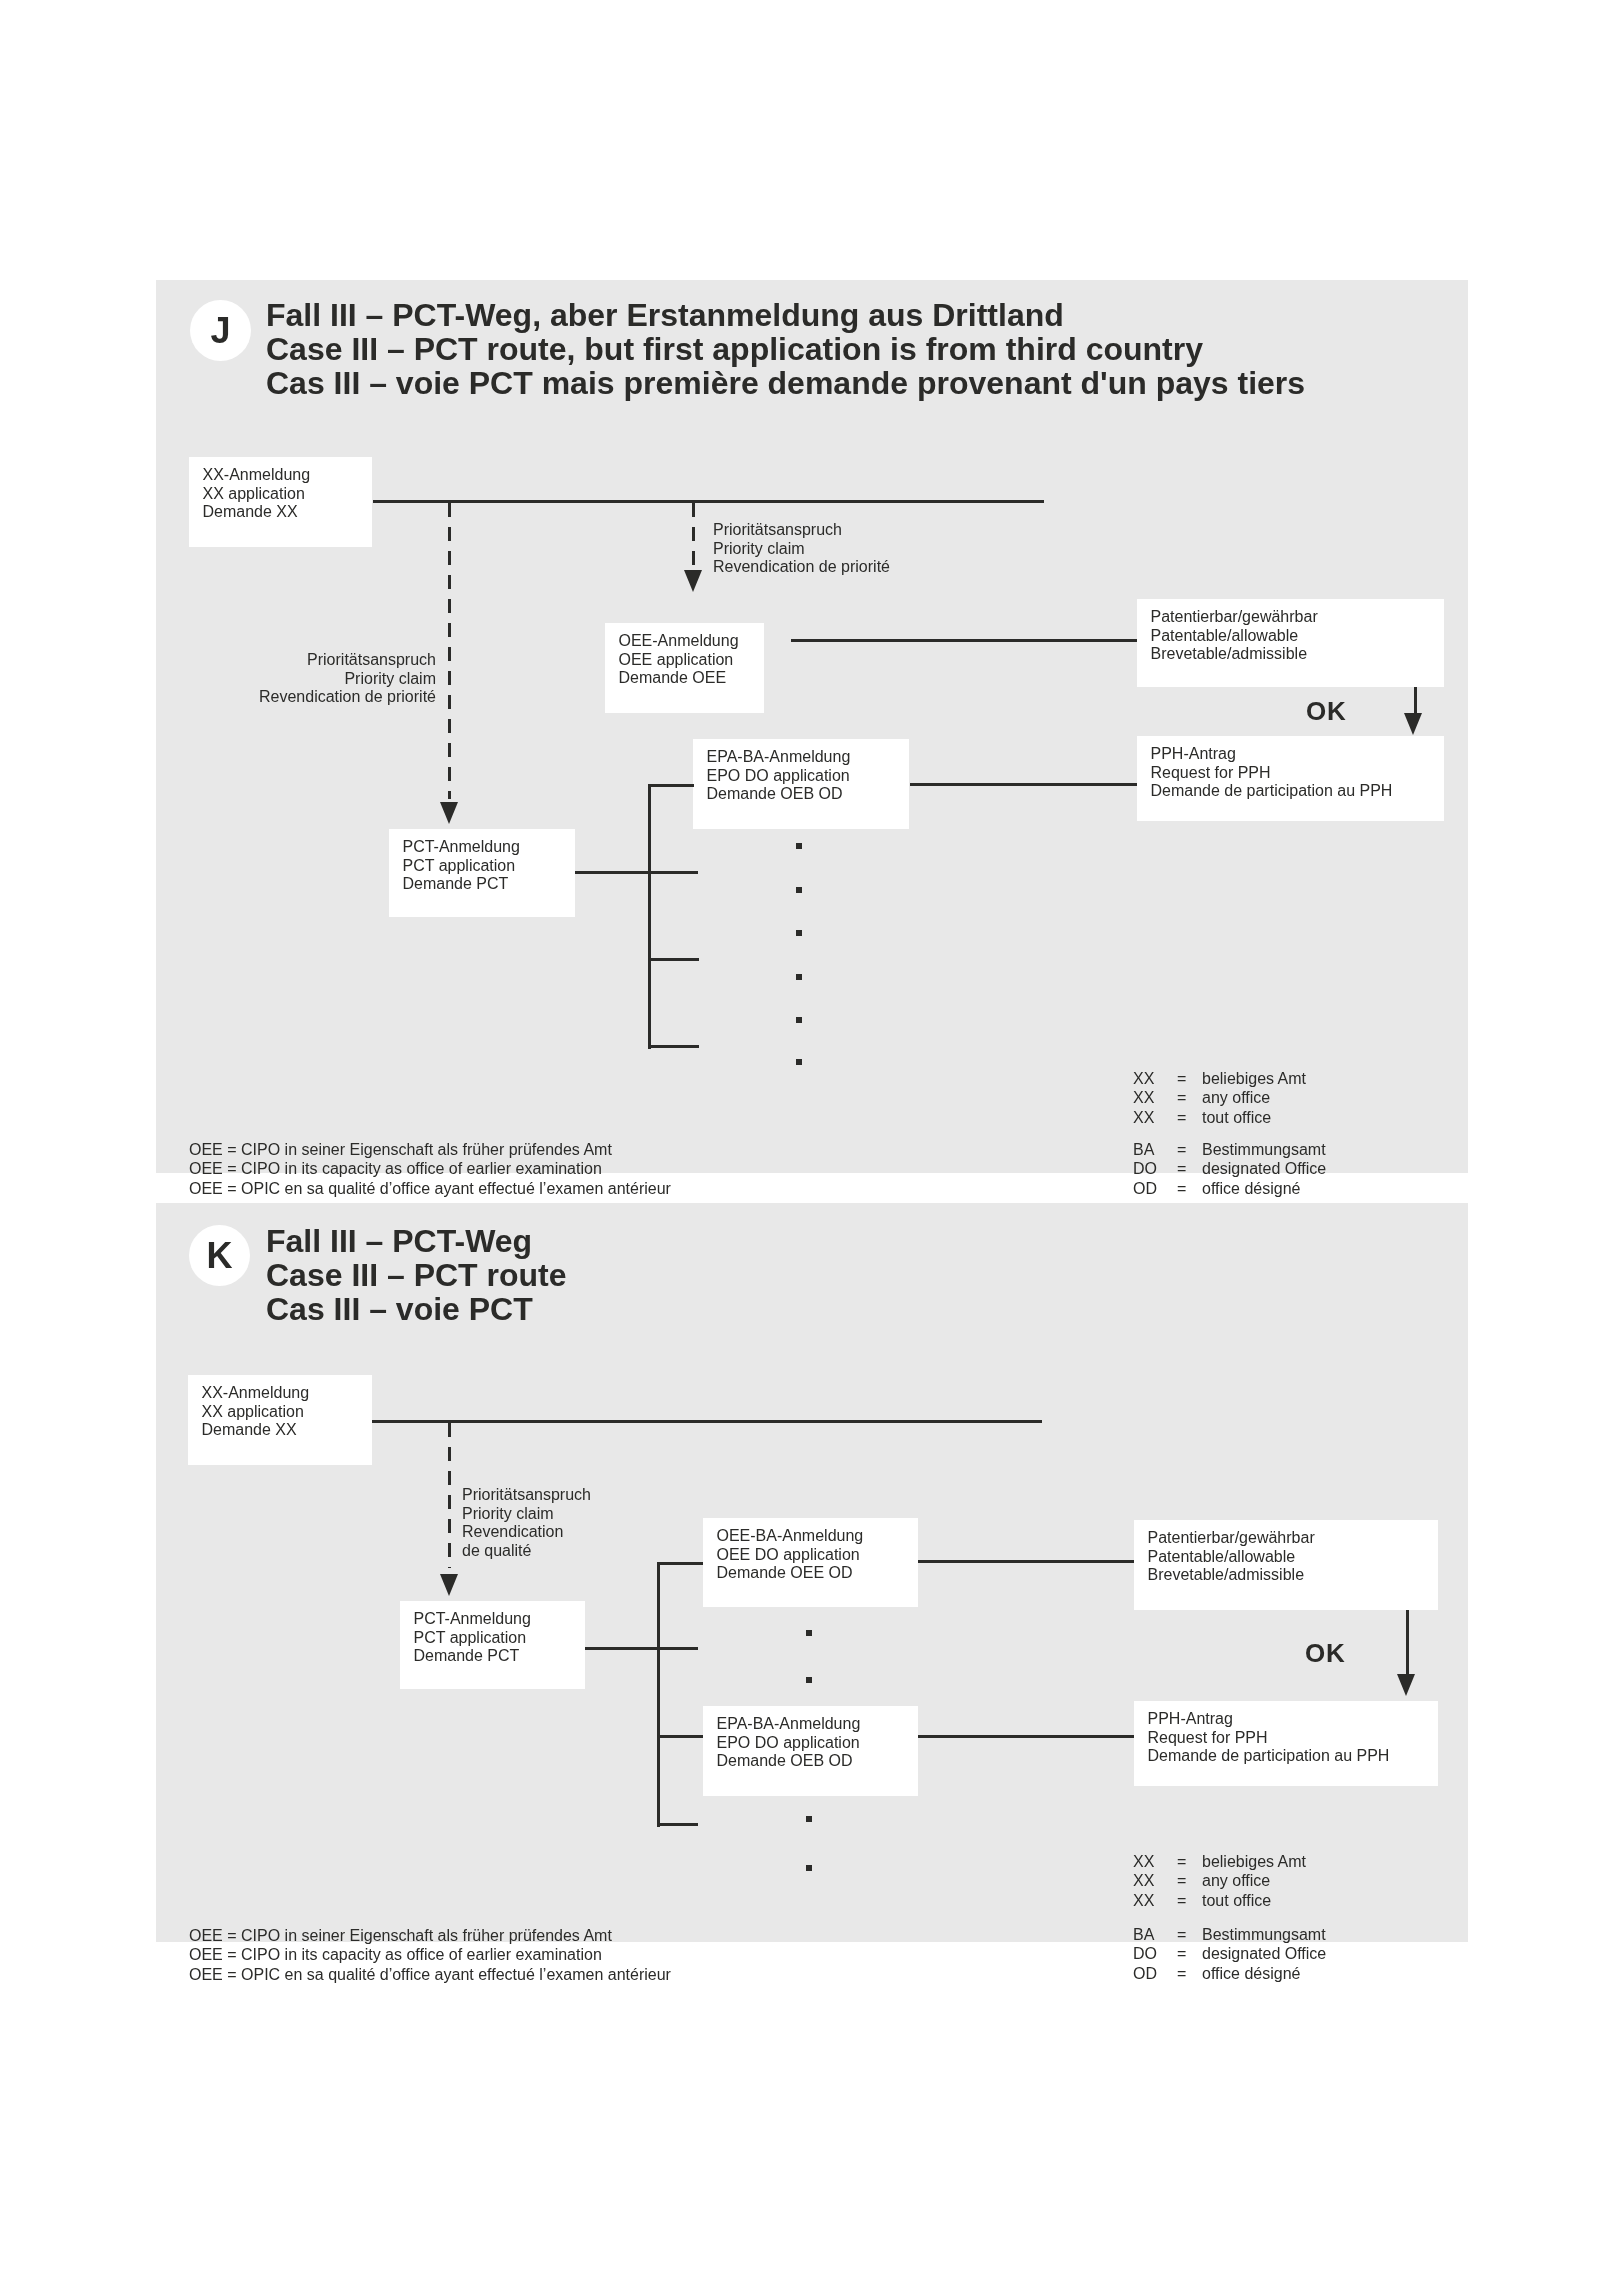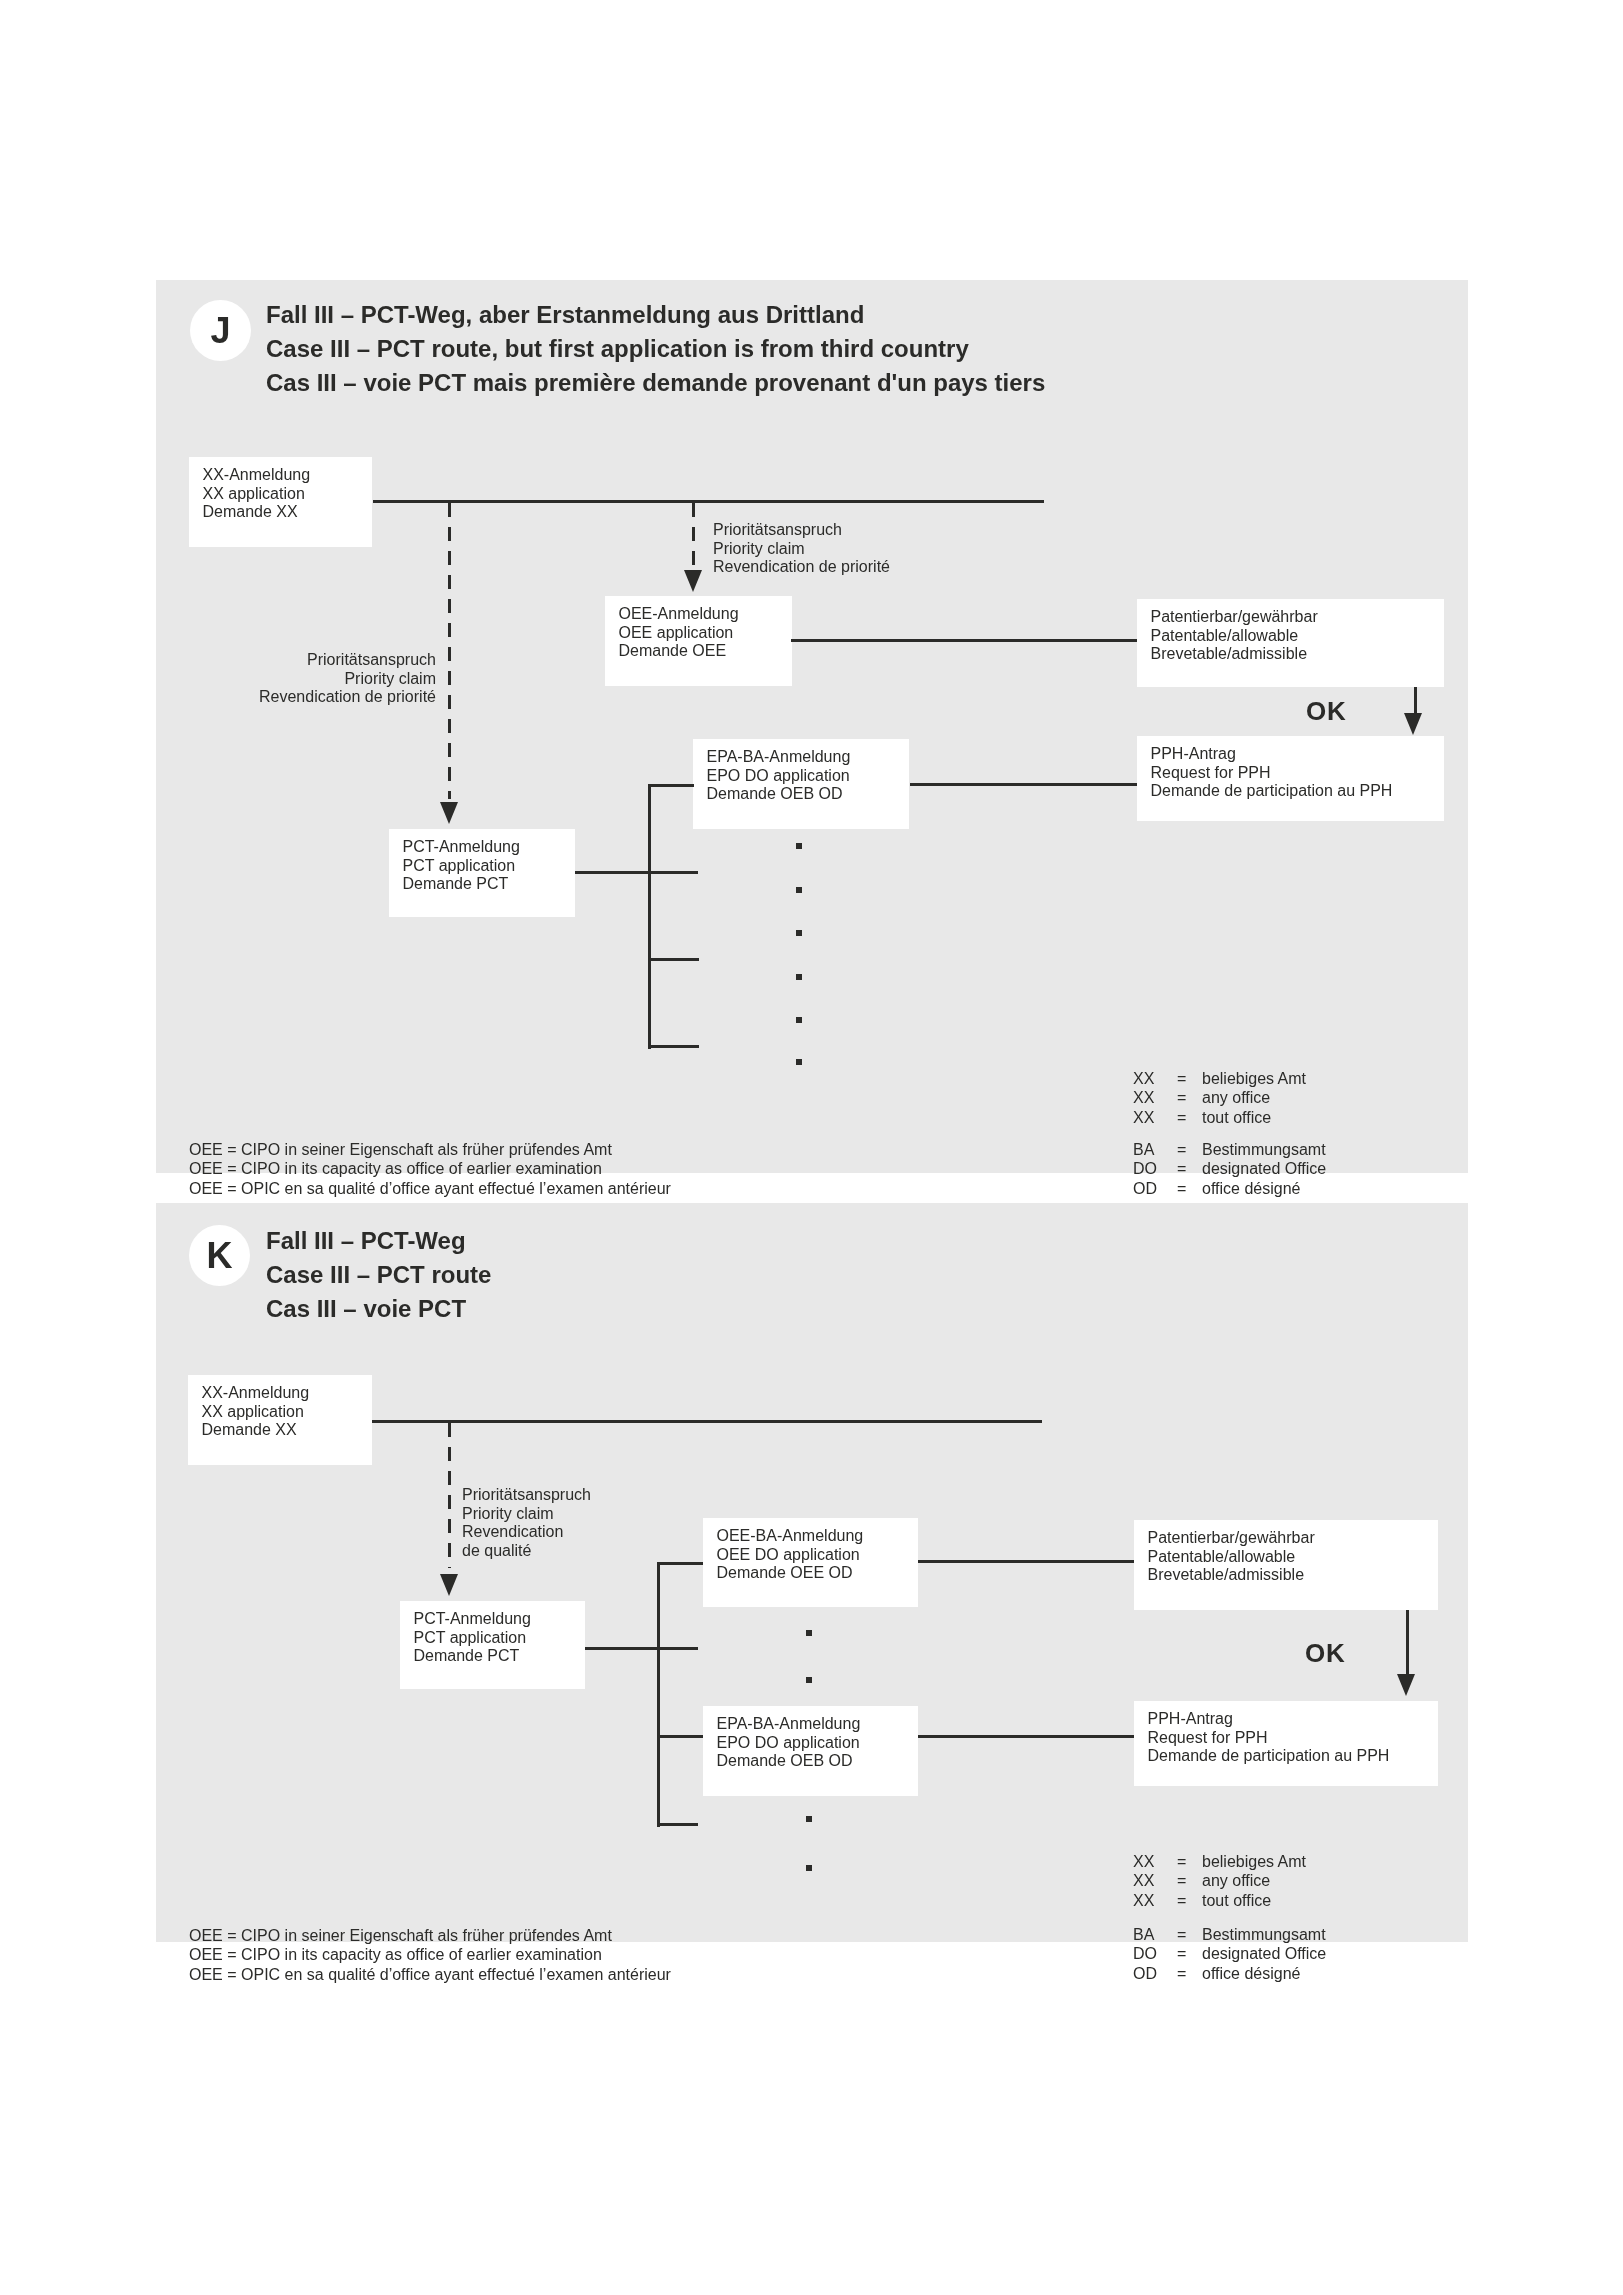--- a/index.html
+++ b/index.html
@@ -1,21 +1,21 @@
 <!DOCTYPE html>
 <html style="font-size:13.5px"><head>
 <meta charset="utf-8">
 <style>
   html,body{margin:0;padding:0;background:#ffffff;}
   #page{position:relative;width:1623px;height:2295px;background:#ffffff;
         font-family:"Liberation Sans",sans-serif;color:#2b2b29;overflow:hidden;}
   .panel{position:absolute;background:#e8e8e8;}
   .badge{position:absolute;width:61px;height:61px;background:#ffffff;border-radius:50%;
          display:flex;align-items:center;justify-content:center;font-size:36px;font-weight:700;}
-  .title{position:absolute;font-size:24px;line-height:34px;font-weight:700;white-space:nowrap;}
+  .title{position:absolute;font-size:32px;line-height:34px;font-weight:700;white-space:nowrap;}
   .box{position:absolute;background:#ffffff;font-size:16px;line-height:18.6px;
        padding:9.3px 0 0 13.5px;box-sizing:border-box;white-space:nowrap;}
   .txt{position:absolute;font-size:16px;line-height:18.6px;white-space:nowrap;}
   .txt.right{text-align:right;}
   .hline{position:absolute;height:3.4px;background:#2b2b29;}
   .vline{position:absolute;width:3.4px;background:#2b2b29;}
   .dash{position:absolute;width:3.4px;
         background:repeating-linear-gradient(180deg,#2b2b29 0 14.4px,rgba(0,0,0,0) 14.4px 24px);}
   .ahead{position:absolute;width:0;height:0;
          border-left:9.3px solid transparent;border-right:9.3px solid transparent;
@@ -61,21 +61,21 @@
     <div>Priority claim</div>
     <div>Revendication de priorité</div>
   </div>
 
   <div class="txt right" style="left:149px;top:651px;width:287px">
     <div>Prioritätsanspruch</div>
     <div>Priority claim</div>
     <div>Revendication de priorité</div>
   </div>
 
-  <div class="box" style="left:605px;top:596px;width:187px;height:90px">
+  <div class="box" style="left:605px;top:623px;width:159px;height:90px">
     <div>OEE-Anmeldung</div>
     <div>OEE application</div>
     <div>Demande OEE</div>
   </div>
 
   <div class="hline" style="left:791px;top:639px;width:346px"></div>
 
   <div class="box" style="left:1137px;top:599px;width:307px;height:88px">
     <div>Patentierbar/gewährbar</div>
     <div>Patentable/allowable</div>

